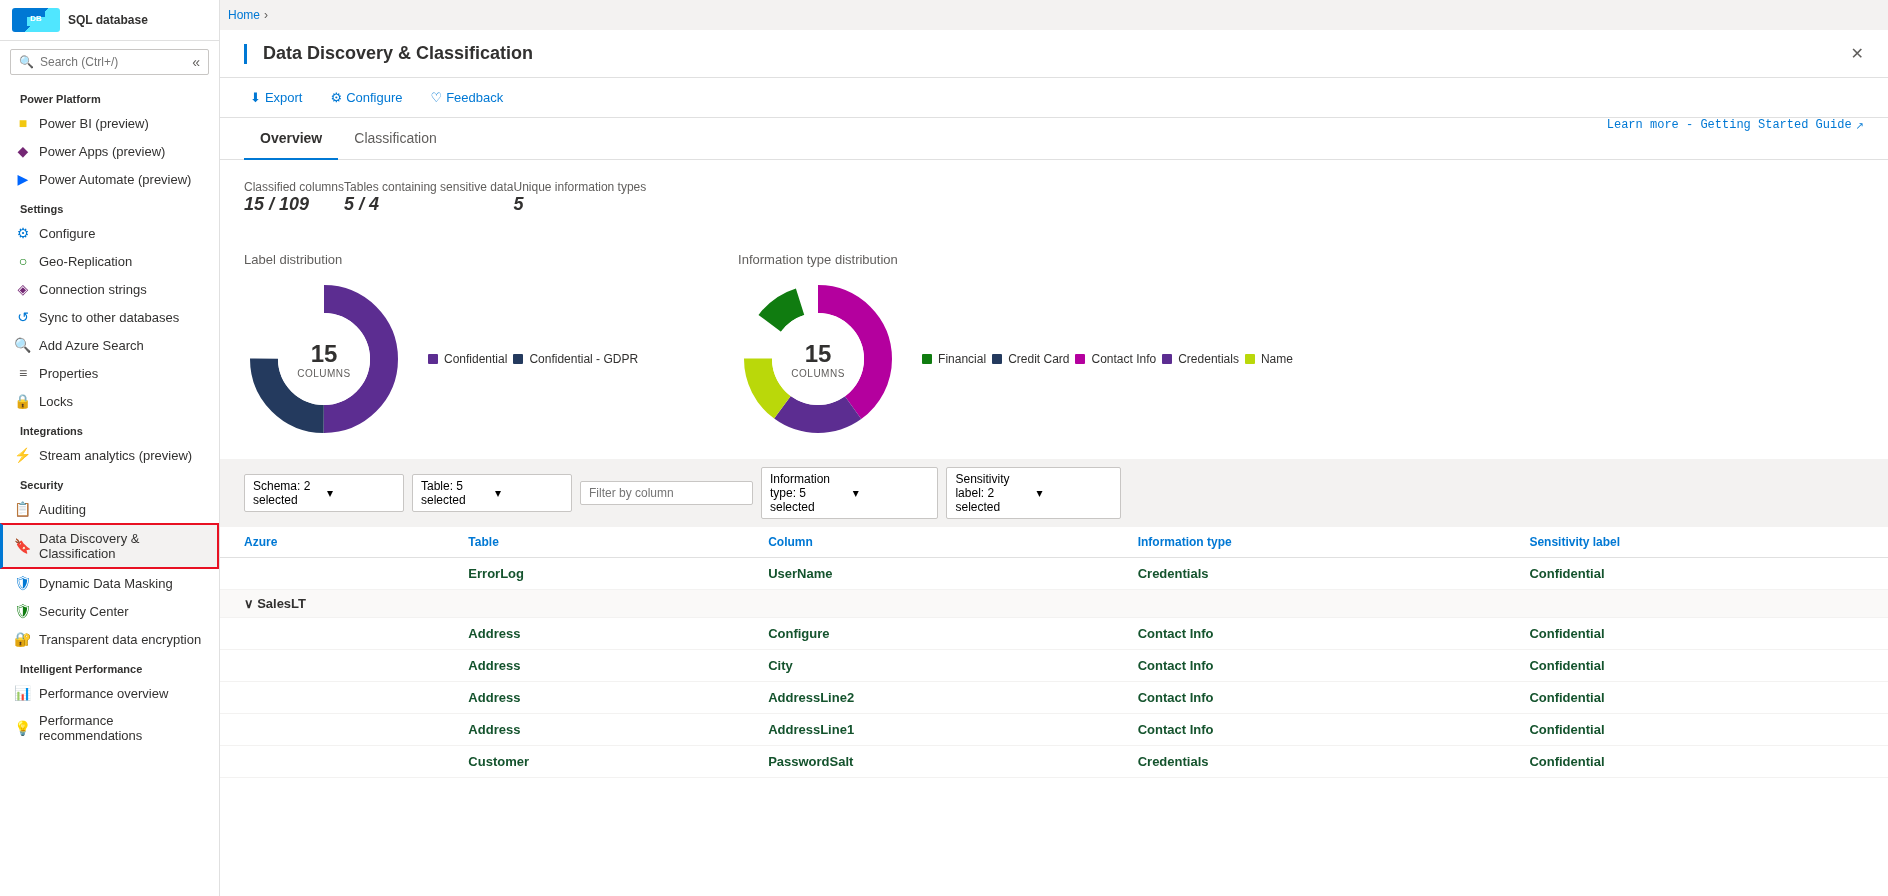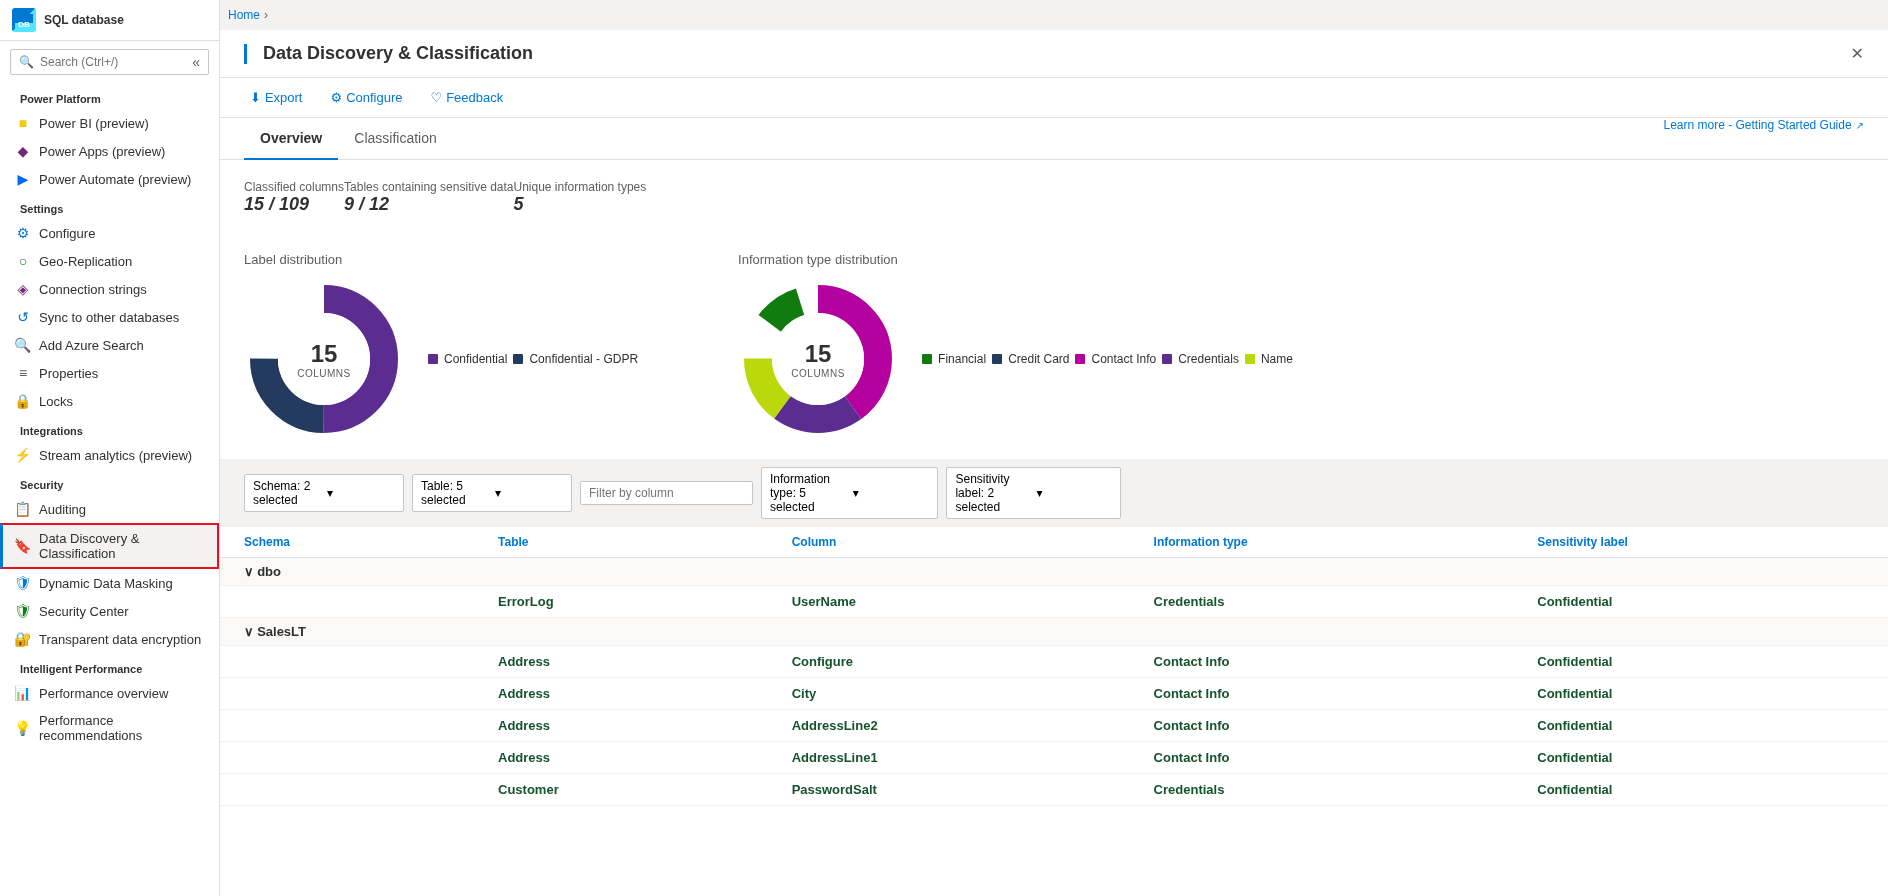--- a/index.html
+++ b/index.html
@@ -17,24 +17,24 @@
       height: 100%;
     }
     .sidebar-header {
       padding: 8px 12px;
       display: flex;
       align-items: center;
       gap: 8px;
       border-bottom: 1px solid #e0e0e0;
     }
     .sidebar-logo {
-      width: 24px; height: 24px;
+      width: 48px; height: 24px;
       background: linear-gradient(135deg, #0078d4 50%, #50e6ff 50%);
       border-radius: 3px;
-      display: flex; align-items: flex-end; justify-content: center;
+      display: flex; align-items: flex-start; justify-content: center;
     }
     .sidebar-title { font-size: 12px; color: #323130; font-weight: 600; }
     .search-box {
       margin: 8px 10px;
       display: flex;
       align-items: center;
       border: 1px solid #c8c6c4;
       border-radius: 2px;
       padding: 4px 8px;
       background: #fff;
@@ -171,21 +171,21 @@
       color: #323130;
       border-bottom: 2px solid #0078d4;
       font-weight: 600;
     }
     .tab-actions {
       margin-left: auto;
       display: flex;
       align-items: center;
       gap: 4px;
     }
-    .learn-link { color: #0078d4; font-size: 12px; cursor: pointer; }
+    .learn-link { color: #0078d4; font-size: 12px; cursor: pointer; font-family: Liberation Mono, monospace; }
 
     
     .stats-row {
       display: flex;
       padding: 20px 24px 10px 24px;
     }
     .stat-item {}
     .stat-label { font-size: 12px; color: #605e5c; }
     .stat-value { font-size: 18px; font-weight: 600; color: #323130; font-style: italic; }
 
@@ -433,21 +433,21 @@
       </div>
     </div>
 
     <div class="stats-row">
       <div class="stat-item">
         <div class="stat-label">Classified columns</div>
         <div class="stat-value">15 / 109</div>
       </div>
       <div class="stat-item">
         <div class="stat-label">Tables containing sensitive data</div>
-        <div class="stat-value">9 / 12</div>
+        <div class="stat-value">5 / 4</div>
       </div>
       <div class="stat-item">
         <div class="stat-label">Unique information types</div>
         <div class="stat-value">5</div>
       </div>
     </div>
 
     <div class="charts-row">
 
       <div class="chart-container">
@@ -546,32 +546,29 @@
       <div class="filter-select">
         <span>Sensitivity label: 2 selected</span>
         <span>▾</span>
       </div>
     </div>
 
     <div class="table-container">
       <table class="data-table">
         <thead>
           <tr>
-            <th>Schema</th>
+            <th>Azure</th>
             <th>Table</th>
             <th>Column</th>
             <th>Information type</th>
             <th>Sensitivity label</th>
           </tr>
         </thead>
         <tbody>
 
-          <tr class="group-row">
-            <td colspan="5">∨ dbo</td>
-          </tr>
           <tr class="table-row">
             <td></td>
             <td>ErrorLog</td>
             <td>UserName</td>
             <td>Credentials</td>
             <td>Confidential</td>
           </tr>
 
           <tr class="group-row">
             <td colspan="5">∨ SalesLT</td>

